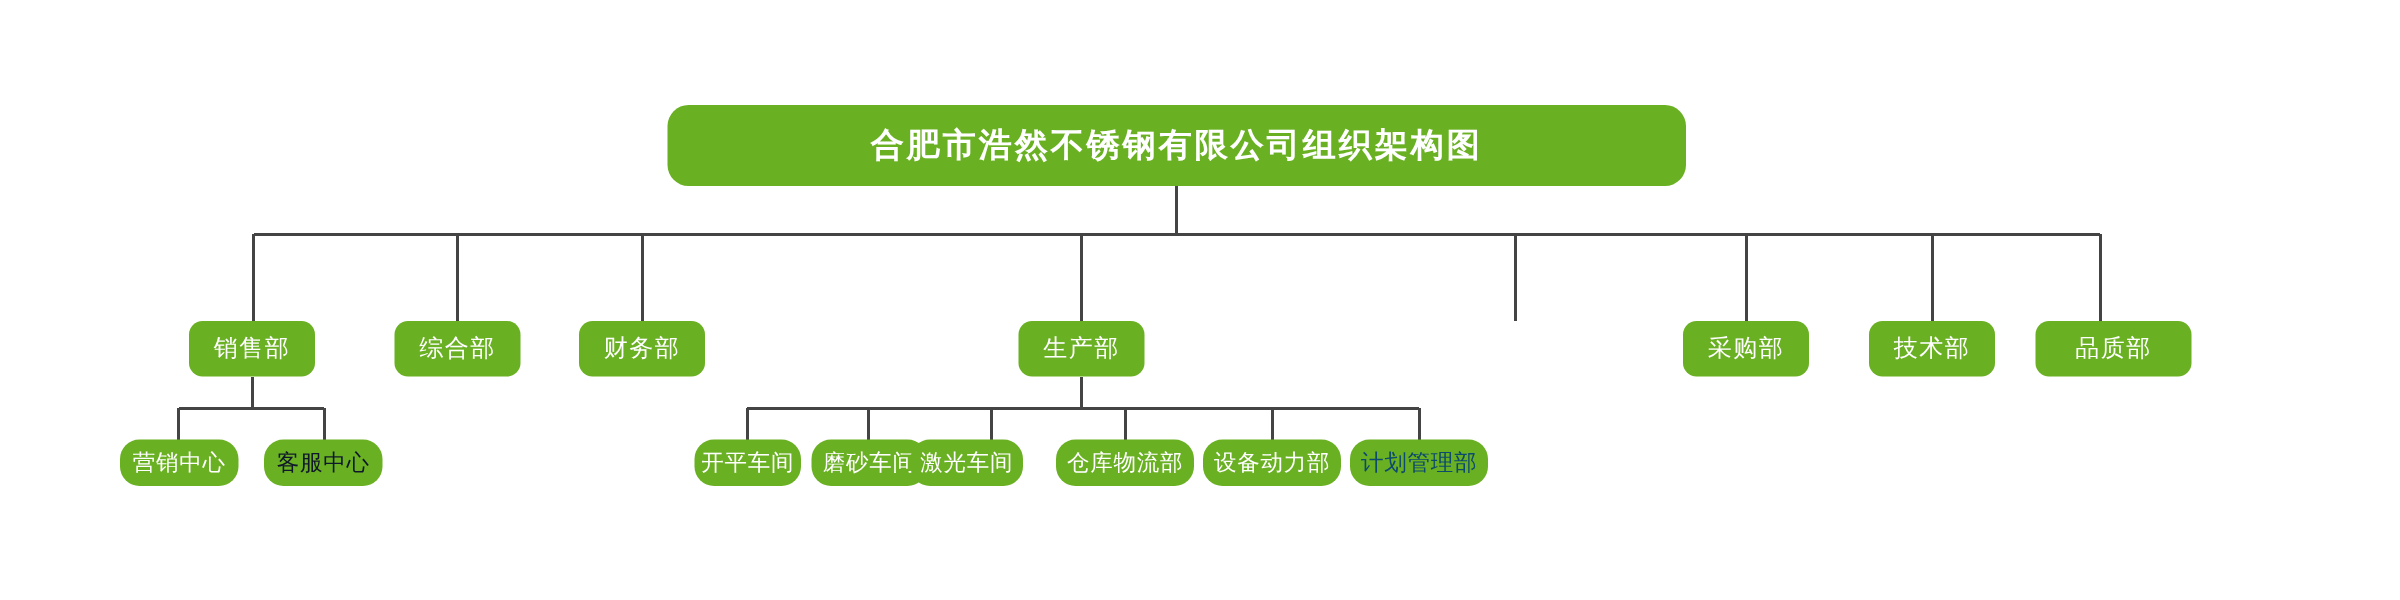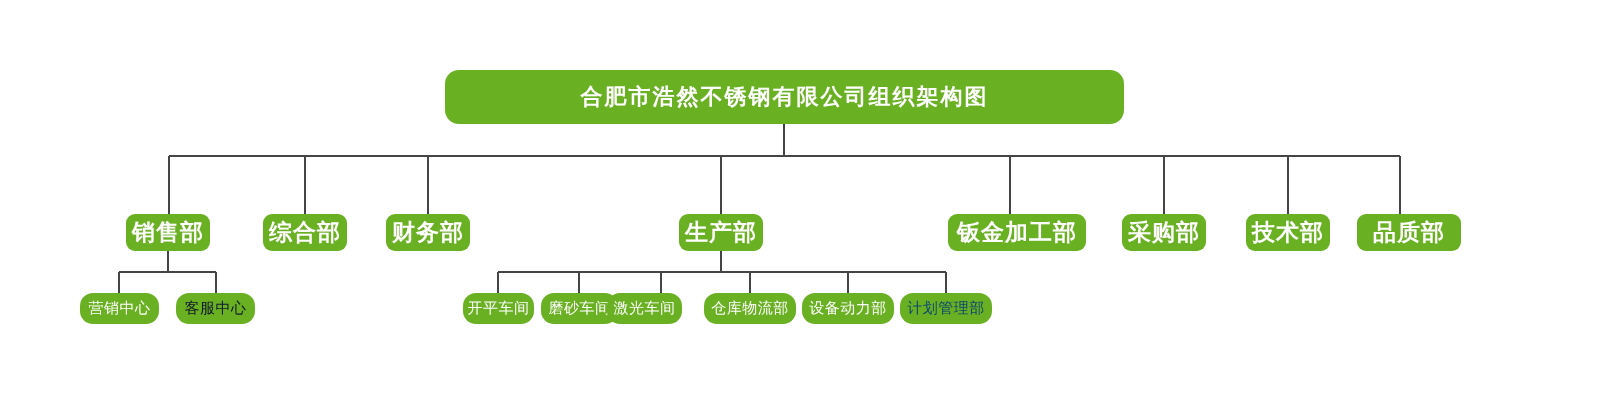--- a/index.html
+++ b/index.html
@@ -32,22 +32,22 @@
     letter-spacing:0.5px;
   }
   .node-root {
     border-radius:14px;
     font-size:22px;
     font-weight:bold;
     letter-spacing:2px;
   }
   .node-l2 {
     border-radius:9px;
-    font-size:23px;
-    font-weight:bold;
+    font-size:16px;
+    font-weight:normal;
     letter-spacing:1px;
   }
   .node-l3 {
     border-radius:13px;
     font-size:15px;
     font-weight:normal;
     letter-spacing:0.5px;
   }
 </style>
 </head>
@@ -76,21 +76,20 @@
       <line x1="661" y1="272" x2="661" y2="293" stroke="#444444" stroke-width="2" shape-rendering="crispEdges"></line>
       <line x1="750" y1="272" x2="750" y2="293" stroke="#444444" stroke-width="2" shape-rendering="crispEdges"></line>
       <line x1="848" y1="272" x2="848" y2="293" stroke="#444444" stroke-width="2" shape-rendering="crispEdges"></line>
       <line x1="946" y1="272" x2="946" y2="293" stroke="#444444" stroke-width="2" shape-rendering="crispEdges"></line>
     </svg>
 <div class="node node-root" style="left: 445px; top: 70px; width: 679px; height: 54px; background: rgb(106, 176, 35); color: rgb(255, 255, 255);">合肥市浩然不锈钢有限公司组织架构图</div>
     <div class="node node-l2" style="left: 126px; top: 214px; width: 84px; height: 37px; background: rgb(106, 176, 35); color: rgb(255, 255, 255);">销售部</div>
     <div class="node node-l2" style="left: 263px; top: 214px; width: 84px; height: 37px; background: rgb(106, 176, 35); color: rgb(255, 255, 255);">综合部</div>
     <div class="node node-l2" style="left: 386px; top: 214px; width: 84px; height: 37px; background: rgb(106, 176, 35); color: rgb(255, 255, 255);">财务部</div>
     <div class="node node-l2" style="left: 679px; top: 214px; width: 84px; height: 37px; background: rgb(106, 176, 35); color: rgb(255, 255, 255);">生产部</div>
-    <div class="node node-l2" style="left: 948px; top: 214px; width: 138px; height: 37px; background: rgb(106, 176, 35); color: rgb(255, 255, 255);">钣金加工部</div>
     <div class="node node-l2" style="left: 1122px; top: 214px; width: 84px; height: 37px; background: rgb(106, 176, 35); color: rgb(255, 255, 255);">采购部</div>
     <div class="node node-l2" style="left: 1246px; top: 214px; width: 84px; height: 37px; background: rgb(106, 176, 35); color: rgb(255, 255, 255);">技术部</div>
     <div class="node node-l2" style="left: 1357px; top: 214px; width: 104px; height: 37px; background: rgb(106, 176, 35); color: rgb(255, 255, 255);">品质部</div>
     <div class="node node-l3" style="left: 80px; top: 293px; width: 79px; height: 31px; background: rgb(106, 176, 35); color: rgb(255, 255, 255);">营销中心</div>
     <div class="node node-l3" style="left: 176px; top: 293px; width: 79px; height: 31px; background: rgb(106, 176, 35); color: #0f172a;">客服中心</div>
     <div class="node node-l3" style="left: 463px; top: 293px; width: 71px; height: 31px; background: rgb(106, 176, 35); color: rgb(255, 255, 255);">开平车间</div>
     <div class="node node-l3" style="left: 541px; top: 293px; width: 77px; height: 31px; background: rgb(106, 176, 35); color: rgb(255, 255, 255);">磨砂车间</div>
     <div class="node node-l3" style="left: 607px; top: 293px; width: 75px; height: 31px; background: rgb(106, 176, 35); color: rgb(255, 255, 255);">激光车间</div>
     <div class="node node-l3" style="left: 704px; top: 293px; width: 92px; height: 31px; background: rgb(106, 176, 35); color: rgb(255, 255, 255);">仓库物流部</div>
     <div class="node node-l3" style="left: 802px; top: 293px; width: 92px; height: 31px; background: rgb(106, 176, 35); color: rgb(255, 255, 255);">设备动力部</div>

